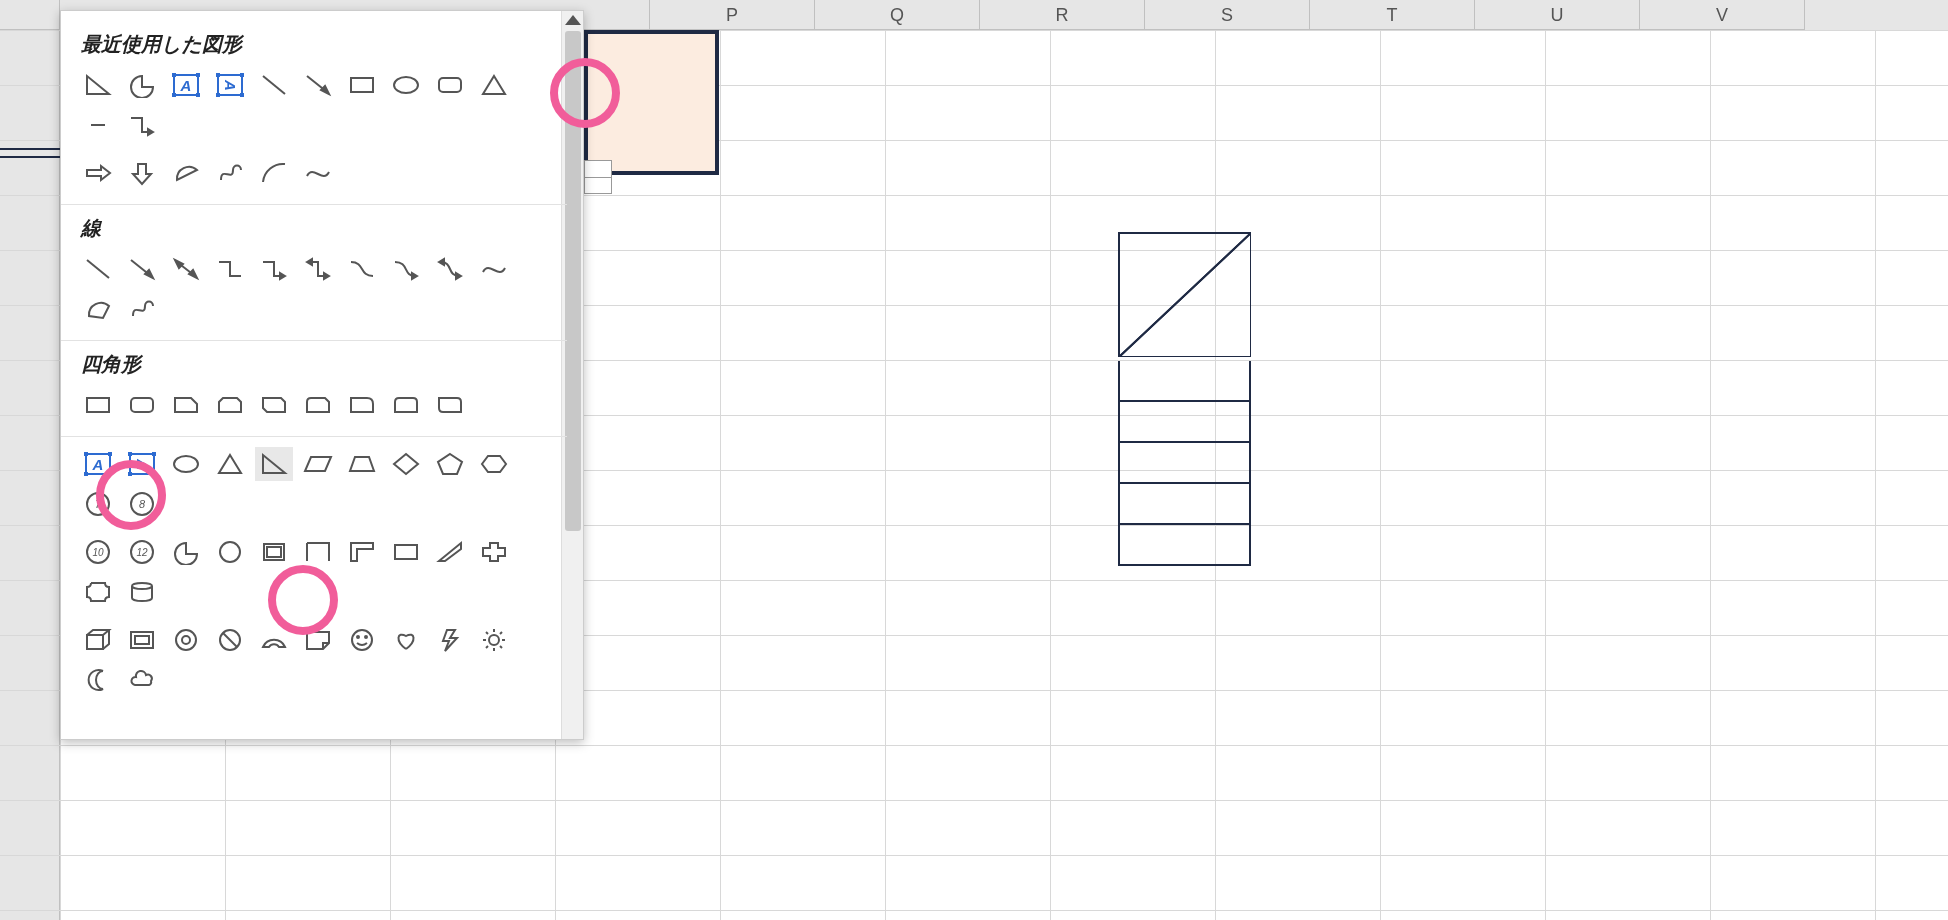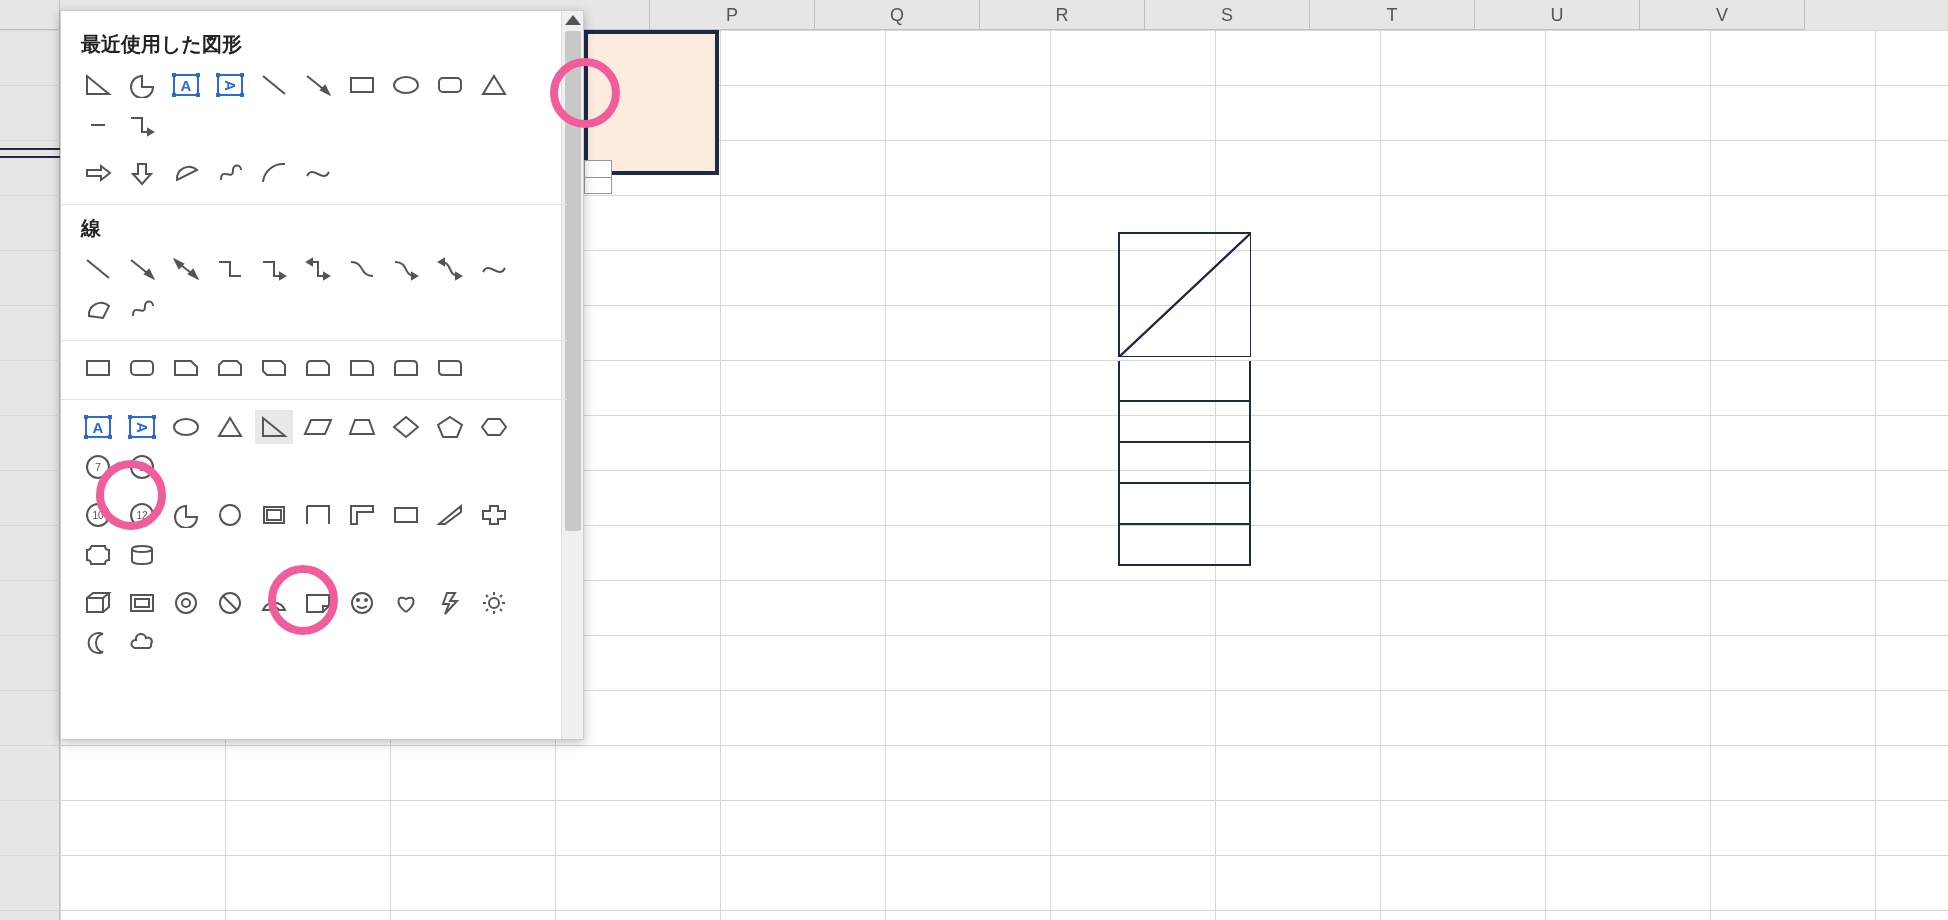--- a/index.html
+++ b/index.html
@@ -142,20 +142,21 @@
     }
     .scroll-thumb{
       position:absolute;
       top:20px;left:3px;width:16px;height:500px;
       background:#c8c8c8;border-radius:3px;
     }
     .panel-inner {
       position: absolute;
       left: 0; top: 0; right: 22px;
       padding: 14px 12px 10px 18px;
+      font-style: italic;
     }
     .section-title {
       font-size: 20px;
       font-weight: bold;
       color: #222;
       margin: 6px 0 10px 2px;
     }
     .shape-row {
       display: flex;
       flex-wrap: wrap;
@@ -417,20 +418,21 @@
           </svg>
         </div>
       <div class="shape">
           <svg>
             <path d="M6 20 C 6 6, 18 22, 18 10 C 18 4, 26 4, 26 10"></path>
           </svg>
         </div>
     </div>
     <div class="divider"></div>
 
+    <div class="section-title">四角形</div>
     <div class="shape-row">
       <div class="shape">
           <svg>
             <rect x="4" y="6" width="22" height="14"></rect>
           </svg>
         </div>
       <div class="shape">
           <svg>
             <rect x="4" y="6" width="22" height="14" rx="4"></rect>
           </svg>

